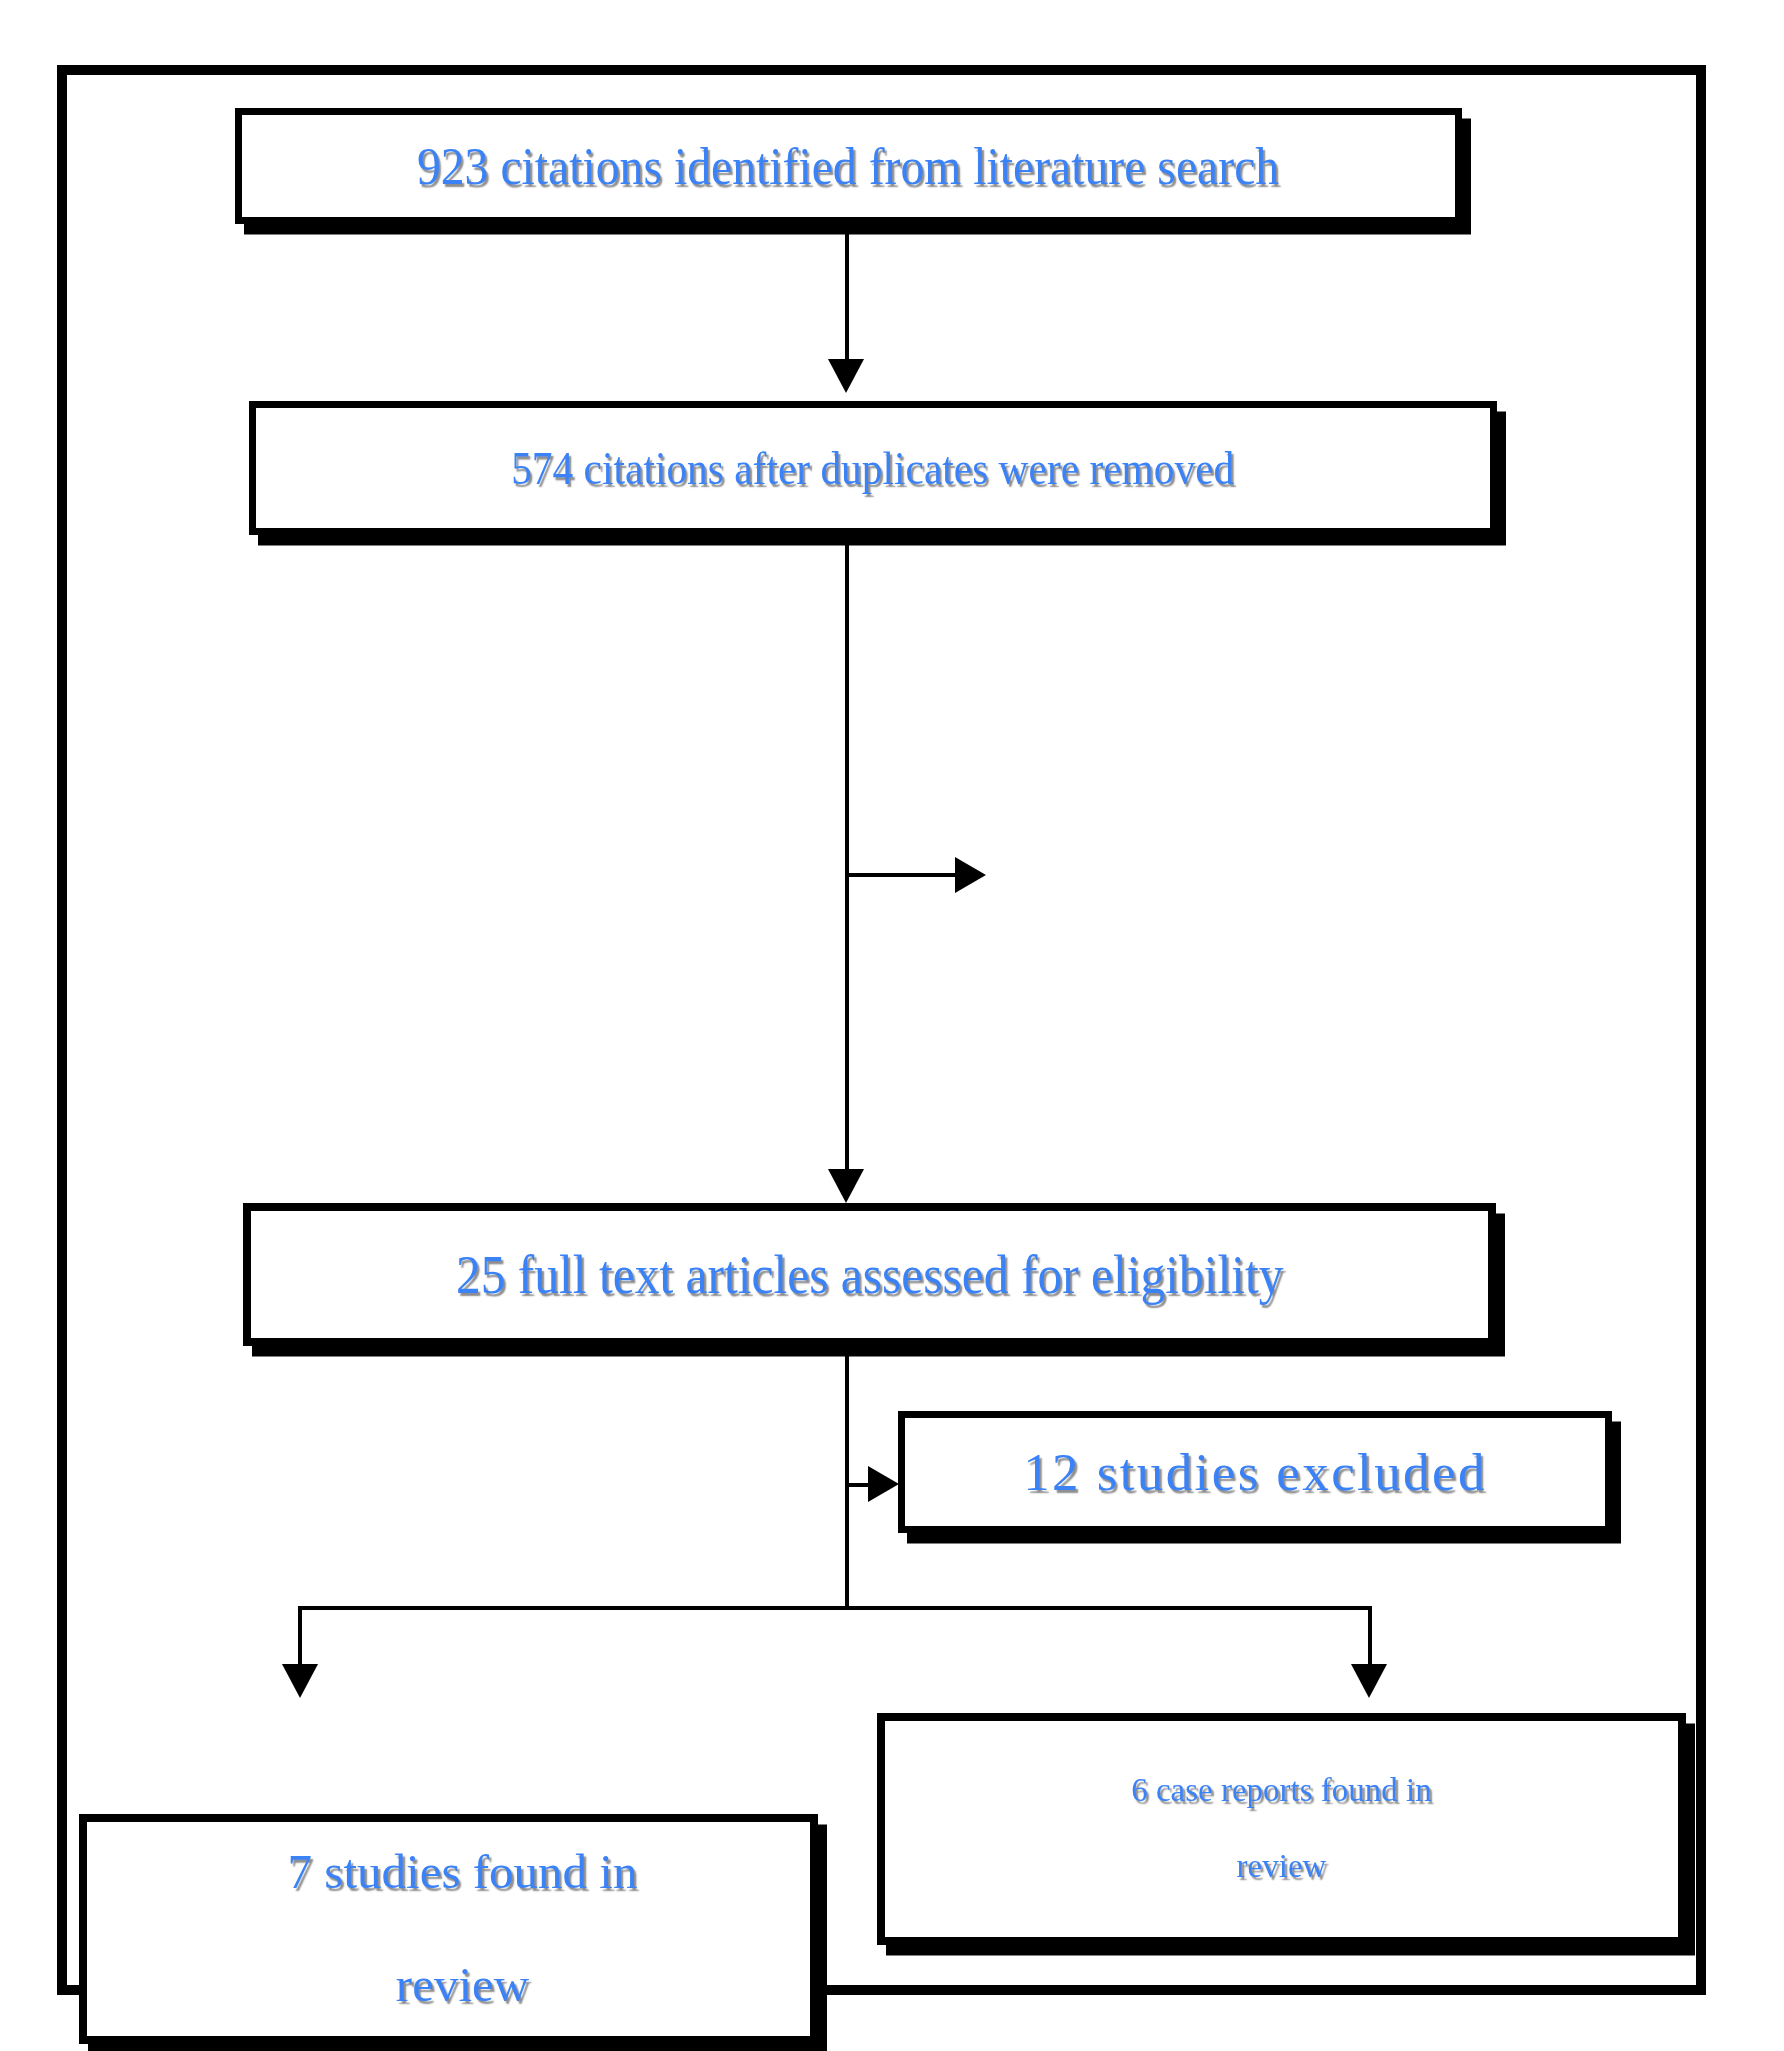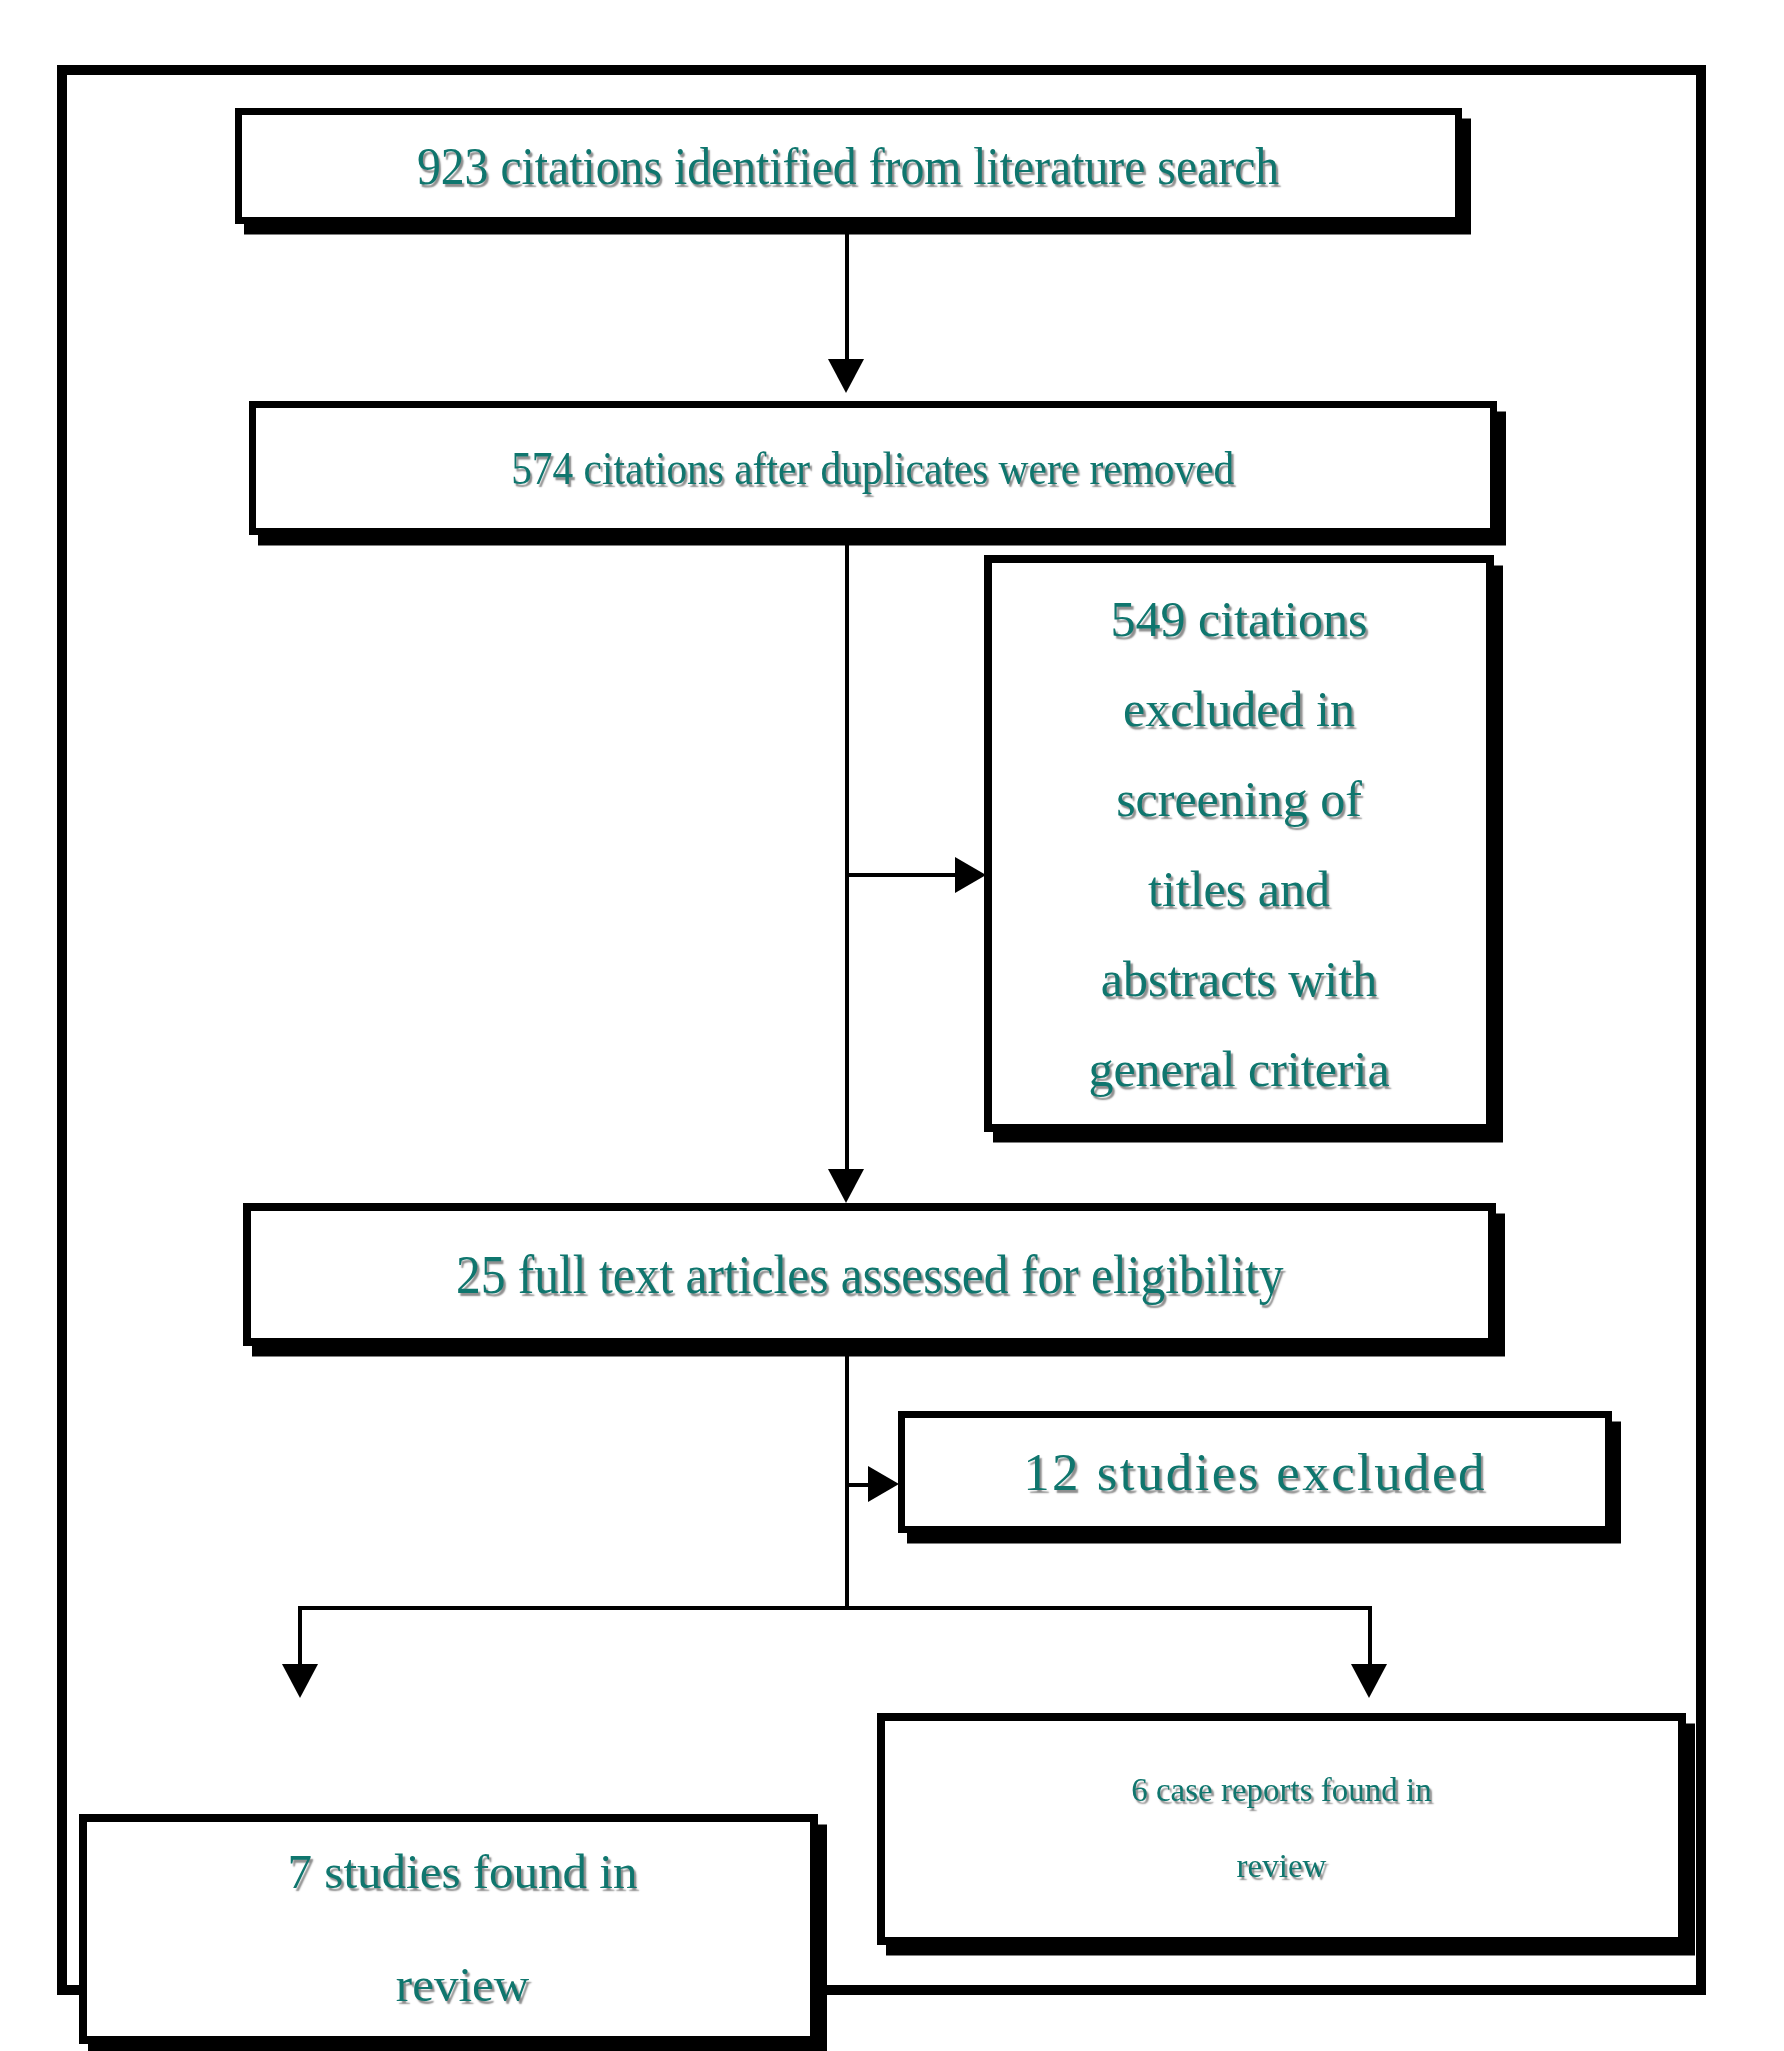--- a/index.html
+++ b/index.html
@@ -2,21 +2,21 @@
 <html style="font-size:13px"><head>
 <meta charset="utf-8">
 <style>
   * { margin:0; padding:0; box-sizing:border-box; }
   html,body { background:#ffffff; }
   .page {
     position:relative;
     width:1785px; height:2051px;
     background:#ffffff;
     font-family:"Liberation Serif","DejaVu Serif",serif;
-    color:#0f766e;
+    color:#3b82f6;
     overflow:hidden;
   }
   .frame {
     position:absolute; left:57px; top:65px; width:1649px; height:1930px;
     border:10.5px solid #000;
     background:transparent;
   }
   .node {
     position:absolute;
     background:#ffffff;
@@ -62,28 +62,20 @@
   <div class="frame"></div>
 
   <div class="node squeeze" id="box-identified">
     <span class="lbl">923 citations identified from literature search</span>
   </div>
 
   <div class="node squeeze" id="box-dedup">
     <span class="lbl">574 citations after duplicates were removed</span>
   </div>
 
-  <div class="node" id="box-excl-screen">
-    <span class="lbl">549 citations
-excluded in
-screening of
-titles and
-abstracts with
-general criteria</span>
-  </div>
 
   <div class="node squeeze" id="box-fulltext">
     <span class="lbl">25 full text articles assessed for eligibility</span>
   </div>
 
   <div class="node" id="box-excl-full">
     <span class="lbl">12 studies excluded</span>
   </div>
 
   <div class="node" id="box-studies">

